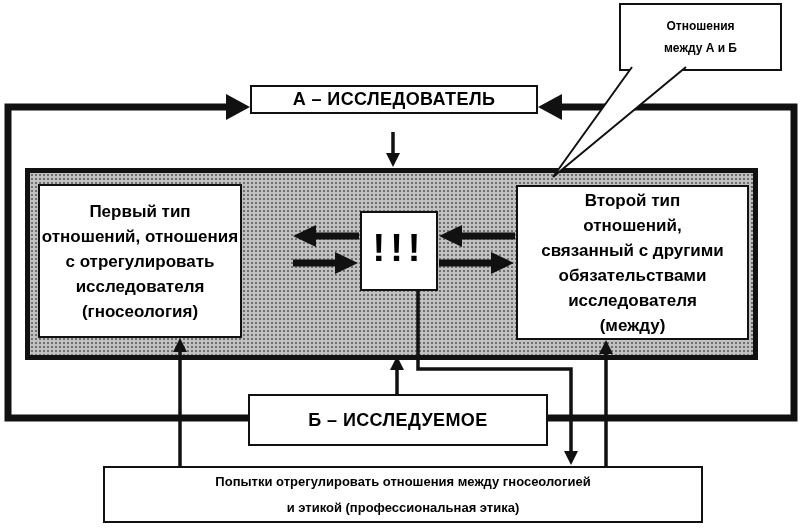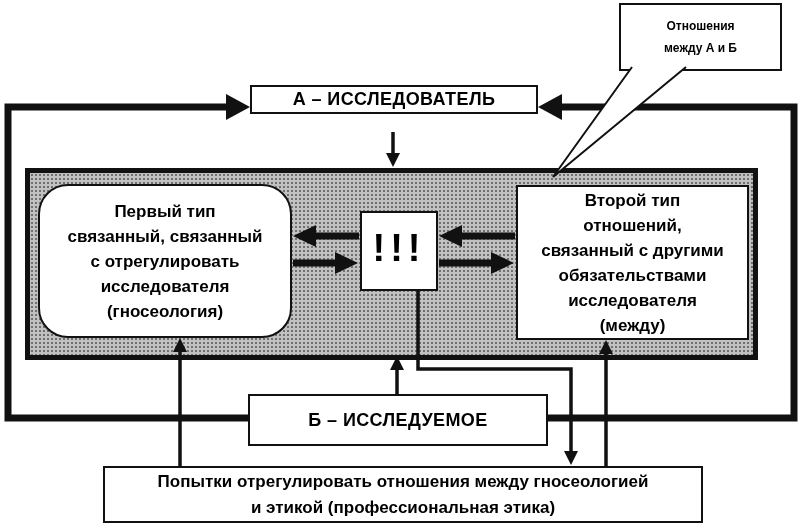--- a/index.html
+++ b/index.html
@@ -15,35 +15,35 @@
   }
   .node{font-size:18px;letter-spacing:.4px;}
   .zone{
     position:absolute;box-sizing:border-box;border:5px solid #111;
     background-color:#c1c1c1;
     background-image:radial-gradient(#6f6f6f 1px, rgba(0,0,0,0) 1.3px);
     background-size:4px 4px;
   }
   .inner{font-size:17px;line-height:25px;}
   .conflict{font-size:38px;letter-spacing:5px;line-height:1;padding-bottom:6px;}
-  .attempts{font-size:17px;line-height:26px;}
+  .attempts{font-size:13px;line-height:26px;}
   .callout{font-size:12px;line-height:22px;}
   .connectors{position:absolute;left:0;top:0;pointer-events:none;}
   .ln{white-space:nowrap;}
 </style>
 </head>
 <body>
 
 <div class="stage">
 
   <div class="zone" style="left:25px;top:168px;width:733px;height:192px;"></div>
 
-  <div class="box inner" style="left:38px;top:184px;width:254px;height:154px;border-radius:30px;">
+  <div class="box inner" style="left:38px;top:184px;width:204px;height:154px;">
     <div class="ln">Первый тип</div>
-    <div class="ln">связанный, связанный</div>
+    <div class="ln">отношений, отношения</div>
     <div class="ln">с отрегулировать</div>
     <div class="ln">исследователя</div>
     <div class="ln">(гносеология)</div>
   </div>
 
   <div class="box inner" style="left:516px;top:185px;width:233px;height:155px;justify-content:center;">
     <div class="ln">Второй тип</div>
     <div class="ln">отношений,</div>
     <div class="ln">связанный с другими</div>
     <div class="ln">обязательствами</div>

